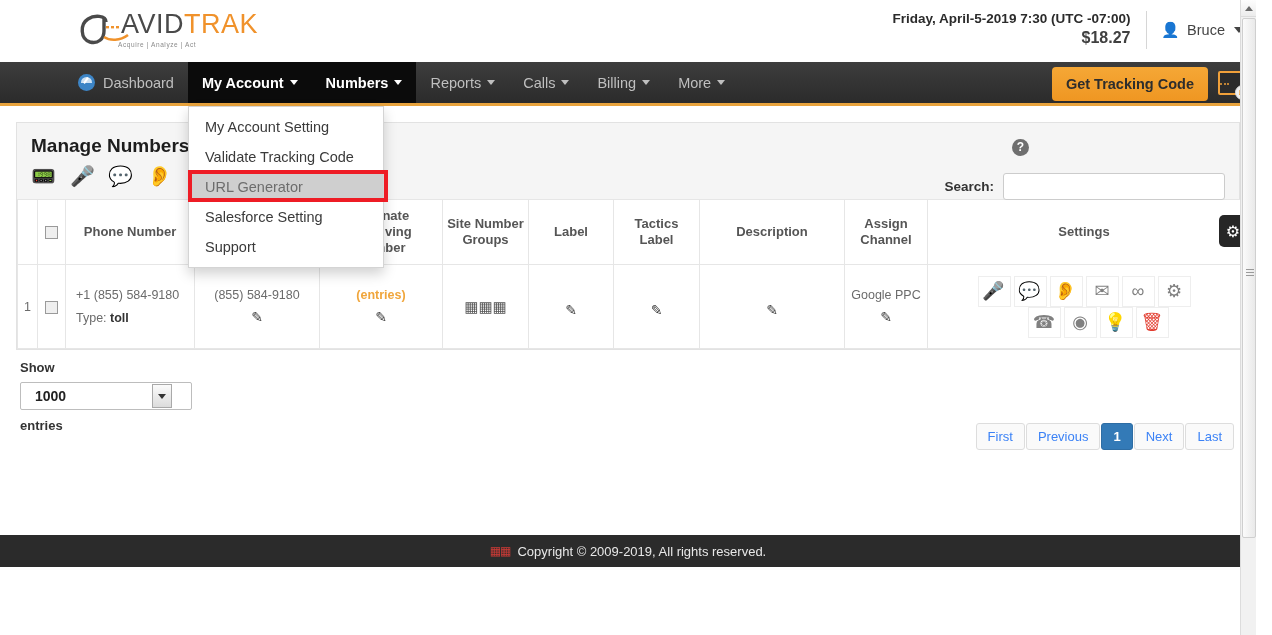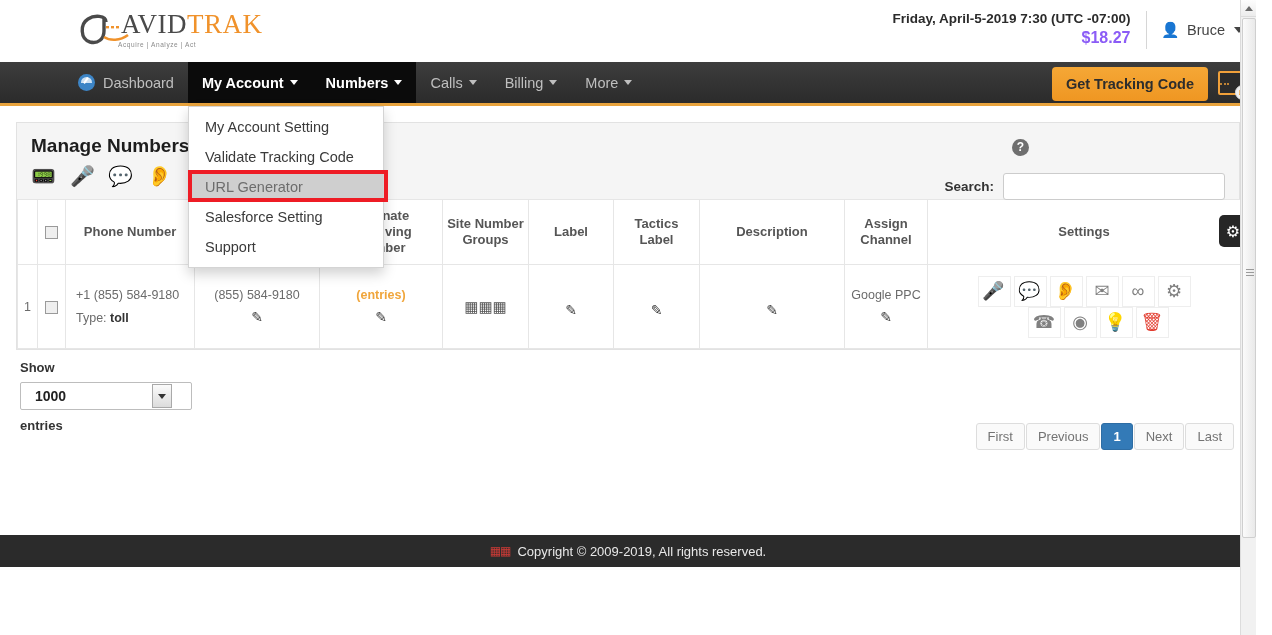--- a/index.html
+++ b/index.html
@@ -11,30 +11,30 @@
     overflow:hidden;
     position:relative;
     font-size:13px;
     color:#333;
   }
   .page { width:1256px; height:635px; position:relative; background:#fff; overflow:hidden;}
 
   
   .topbar { height:62px; background:#fff; position:relative; }
   .logo { position:absolute; left:76px; top:9px; width:152px; height:46px; }
-  .logo .brand { font-size:27px; letter-spacing:0.5px; font-family:Liberation Serif, serif; }
+  .logo .brand { font-size:27px; letter-spacing:0.5px; font-family:Liberation Sans, sans-serif; }
   .logo .b1 { color:#4a4a4a; }
   .logo .b2 { color:#f0922b; }
   .logo .tag { font-size:6.5px; color:#8a8a8a; letter-spacing:.6px; margin-left:42px; margin-top:1px; }
   .logo .swoosh {
      position:absolute; left:0; top:4px; width:58px; height:36px;
   }
   .hdr-right { position:absolute; right:12px; top:9px; text-align:right; display:flex; align-items:flex-start;}
   .hdr-date { font-size:13.5px; font-weight:bold; color:#2b2b2b; line-height:19px; text-align:right;}
-  .hdr-bal { font-size:16px; font-weight:bold; color:#8b5cf6; line-height:20px; text-align:right;}
+  .hdr-bal { font-size:16px; font-weight:bold; color:#404040; line-height:20px; text-align:right;}
   .hdr-divider { width:1px; background:#d6d6d6; margin:2px 14px 0 16px; height:38px; }
   .hdr-user { display:flex; align-items:center; margin-top:12px; color:#444; font-size:14.5px;}
   .hdr-user .uname { margin:0 9px 0 7px; }
   .caret-dn { width:0;height:0;border-left:5px solid transparent;border-right:5px solid transparent;border-top:6px solid #444; }
 
   
   .nav {
     height:44px; background:linear-gradient(#3d3d3d,#2b2b2b);
     border-bottom:3px solid #e8a33d; display:flex; align-items:stretch; position:relative;
   }
@@ -124,21 +124,21 @@
   }
   .sel-btn {
     position:absolute; right:2px; top:2px; width:20px;height:24px;
     background:linear-gradient(#fbfbfb,#dcdcdc); border:1px solid #a9a9a9;
     display:flex;align-items:center;justify-content:center;cursor:pointer;
   }
   .sel-btn .cr2 { width:0;height:0;border-left:4px solid transparent;border-right:4px solid transparent;border-top:5px solid #333;}
   .entries-lbl { font-size:13px; font-weight:bold; color:#333; }
   .pager { position:absolute; right:6px; bottom:18px; display:flex; gap:1px; }
   .pg {
-    border:1px solid #dddddd; background:#fafafa; color:#737373; font-size:13px;
+    border:1px solid #dddddd; background:#fafafa; color:#3b82f6; font-size:13px;
     padding:5px 11px; cursor:pointer; border-radius:3px;
   }
   .pg.active { background:#337ab7; border-color:#2e6da4; color:#fff; font-weight:bold; }
 
   
   .footer {
     position:absolute; left:0; bottom:68px; width:1256px; height:32px; background:#2b2b2b;
     color:#e8e8e8; font-size:13px; display:flex; align-items:center; justify-content:center;
   }
   .footer .gridic { color:#cf3b36; margin-right:7px; font-size:12px; letter-spacing:-1px;}
@@ -206,20 +206,24 @@
       <div class="nav-item">
         <span class="dash-icon"></span>
         <span>Dashboard</span>
       </div>
       <div class="nav-item active">
         <span>My Account</span>
           <span class="cr"></span>
       </div>
       <div class="nav-item active">
         <span>Numbers</span>
+          <span class="cr"></span>
+      </div>
+      <div class="nav-item">
+        <span>Reports</span>
           <span class="cr"></span>
       </div>
       <div class="nav-item">
         <span>Calls</span>
           <span class="cr"></span>
       </div>
       <div class="nav-item">
         <span>Billing</span>
           <span class="cr"></span>
       </div>

